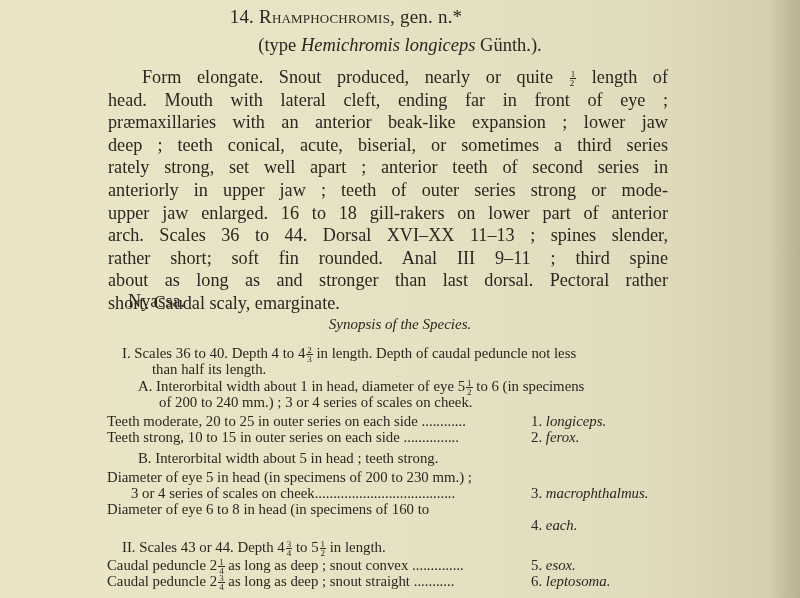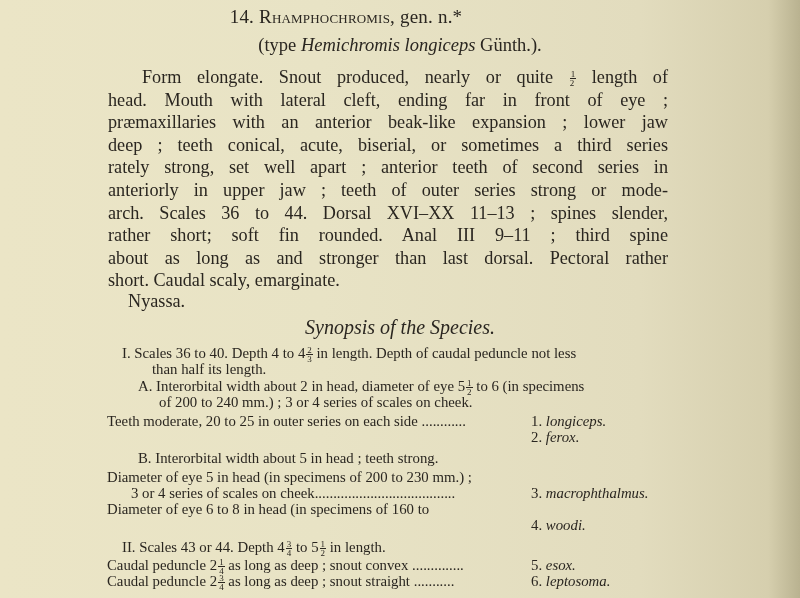--- a/index.html
+++ b/index.html
@@ -12,21 +12,21 @@
   }
   .page { position: absolute; left: 0; top: 0; width: 800px; height: 598px; }
   .heading { position: absolute; top: 6px; left: 0; width: 692px; text-align: center; font-size: 19px; letter-spacing: 0.2px; }
   .heading .sc { font-variant: small-caps; }
   .subheading { position: absolute; top: 35px; left: 0; width: 800px; text-align: center; font-size: 18.5px; }
   .body-para { position: absolute; left: 108px; width: 560px; top: 66px; font-size: 18.2px; line-height: 22.6px; text-align: justify; }
   .body-para .line { display: block; white-space: nowrap; text-align-last: justify; }
   .body-para .line.last { text-align-last: left; }
   .indent { padding-left: 34px; }
   .locality { position: absolute; left: 128px; top: 291px; font-size: 18.2px; }
-  .synopsis-title { position: absolute; top: 316px; left: 0; width: 800px; text-align: center; font-size: 20px; font-style: italic; }
+  .synopsis-title { position: absolute; top: 316px; left: 0; width: 800px; text-align: center; font-size: 15px; font-style: italic; }
   .key { position: absolute; font-size: 14.8px; line-height: 16.2px; white-space: nowrap; }
   i { font-style: italic; }
   .frac { display: inline-block; vertical-align: middle; font-size: 9px; line-height: 8px; text-align: center; margin-left: 1px; }
   .frac span { display: block; }
   .frac .num { border-bottom: 1px solid #2a2620; padding: 0 1px; }
   .leader { display: inline-block; }
   .species { position: absolute; left: 531px; font-size: 14.8px; white-space: nowrap; }
 </style>
 </head>
 <body>
@@ -42,64 +42,68 @@
     <span>(type </span><i>Hemichromis longiceps</i><span> Günth.).</span>
   </div>
 
   <div class="body-para">
     <span class="line indent"><span>Form elongate.  Snout produced, nearly or quite</span> <span class="frac"><span class="num">1</span><span>2</span></span> <span>length of</span></span>
     <span class="line">head.  Mouth with lateral cleft, ending far in front of eye ;</span>
     <span class="line">præmaxillaries with an anterior beak-like expansion ; lower jaw</span>
     <span class="line">deep ; teeth conical, acute, biserial, or sometimes a third series</span>
     <span class="line">rately strong, set well apart ; anterior teeth of second series in</span>
     <span class="line">anteriorly in upper jaw ; teeth of outer series strong or mode-</span>
+    <span class="line">upper jaw enlarged.  16 to 18 gill-rakers on lower part of anterior</span>
     <span class="line">arch.  Scales 36 to 44.  Dorsal XVI–XX 11–13 ; spines slender,</span>
     <span class="line">rather short; soft fin rounded.  Anal III 9–11 ; third spine</span>
     <span class="line">about as long as and stronger than last dorsal.  Pectoral rather</span>
     <span class="line last">short.  Caudal scaly, emarginate.</span>
   </div>
 
   <div class="locality">Nyassa.</div>
 
   <div class="synopsis-title">Synopsis of the Species.</div>
 
   <div class="key" style="left:122px; top:345px;">
     <span>I. Scales 36 to 40.   Depth 4 to 4</span><span class="frac"><span class="num">2</span><span>3</span></span><span> in length.   Depth of caudal peduncle not less</span>
   </div>
   <div class="key" style="left:152px; top:361px;">than half its length.</div>
 
   <div class="key" style="left:138px; top:378px;">
-    <span>A. Interorbital width about 2 in head, diameter of eye 5</span><span class="frac"><span class="num">1</span><span>2</span></span><span> to 6 (in specimens</span>
+    <span>A. Interorbital width about 1 in head, diameter of eye 5</span><span class="frac"><span class="num">1</span><span>2</span></span><span> to 6 (in specimens</span>
   </div>
   <div class="key" style="left:159px; top:394px;">of 200 to 240 mm.) ; 3 or 4 series of scales on cheek.</div>
 
   <div class="key" style="left:107px; top:413px;">
     <span>Teeth moderate, 20 to 25 in outer series on each side</span> <span class="leader">............</span>
   </div>
   <div class="species" style="top:413px;">
     <span>1.</span> <i>longiceps.</i>
   </div>
 
+  <div class="key" style="left:107px; top:429px;">
+    <span>Teeth strong, 10 to 15 in outer series on each side</span> <span class="leader">...............</span>
+  </div>
   <div class="species" style="top:429px;">
     <span>2.</span> <i>ferox.</i>
   </div>
 
   <div class="key" style="left:138px; top:450px;">B. Interorbital width about 5 in head ; teeth strong.</div>
 
   <div class="key" style="left:107px; top:469px;">Diameter of eye 5 in head (in specimens of 200 to 230 mm.) ;</div>
   <div class="key" style="left:131px; top:485px;">
     <span>3 or 4 series of scales on cheek</span><span class="leader">......................................</span>
   </div>
   <div class="species" style="top:485px;">
     <span>3.</span> <i>macrophthalmus.</i>
   </div>
 
   <div class="key" style="left:107px; top:501px;">Diameter of eye 6 to 8 in head (in specimens of 160 to</div>
   <div class="species" style="top:517px;">
-    <span>4.</span> <i>woodi.</i>
+    <span>4.</span> <i>each.</i>
   </div>
 
   <div class="key" style="left:122px; top:539px;">
     <span>II. Scales 43 or 44.   Depth 4</span><span class="frac"><span class="num">3</span><span>4</span></span><span> to 5</span><span class="frac"><span class="num">1</span><span>2</span></span><span> in length.</span>
   </div>
 
   <div class="key" style="left:107px; top:557px;">
     <span>Caudal peduncle 2</span><span class="frac"><span class="num">1</span><span>4</span></span><span> as long as deep ; snout convex</span> <span class="leader">..............</span>
   </div>
   <div class="species" style="top:557px;">

